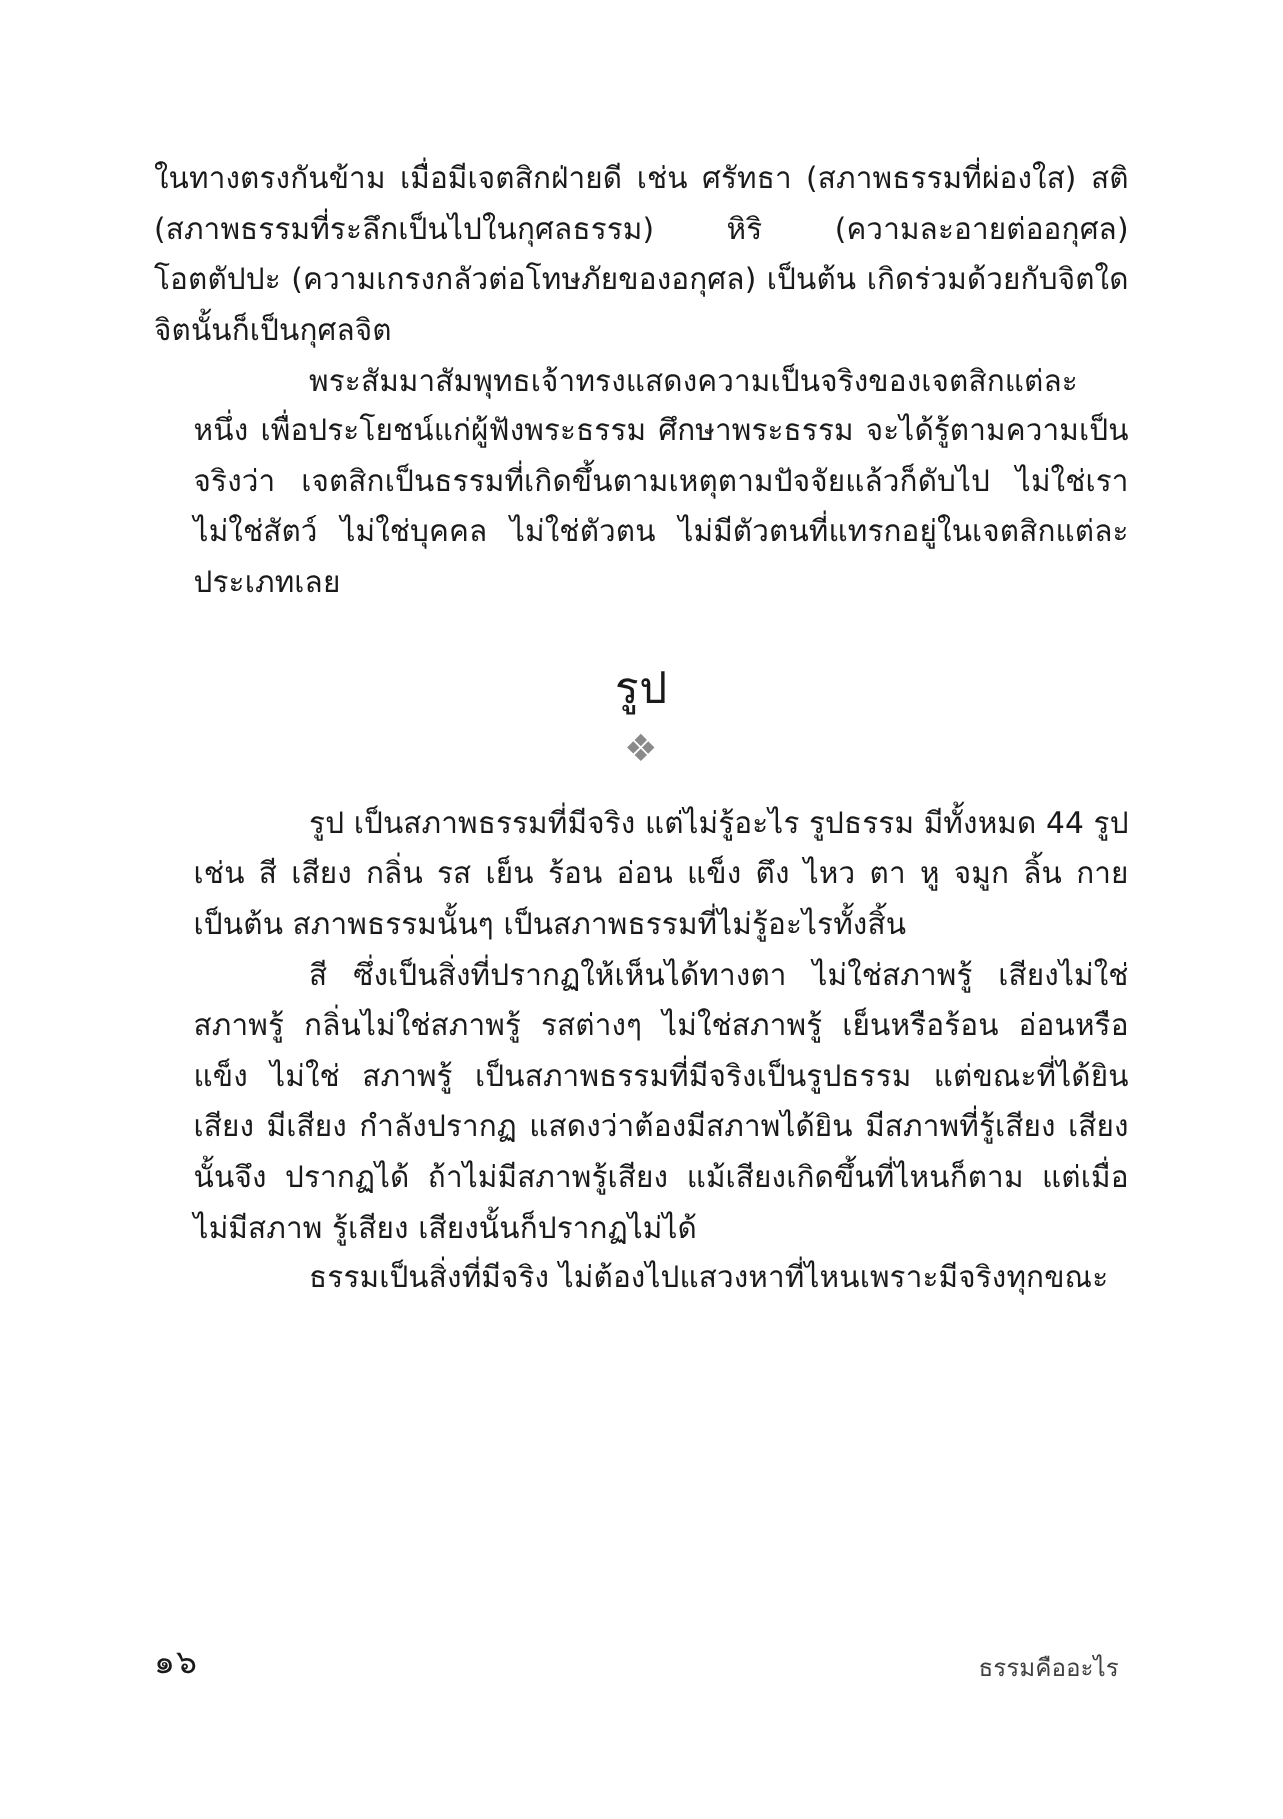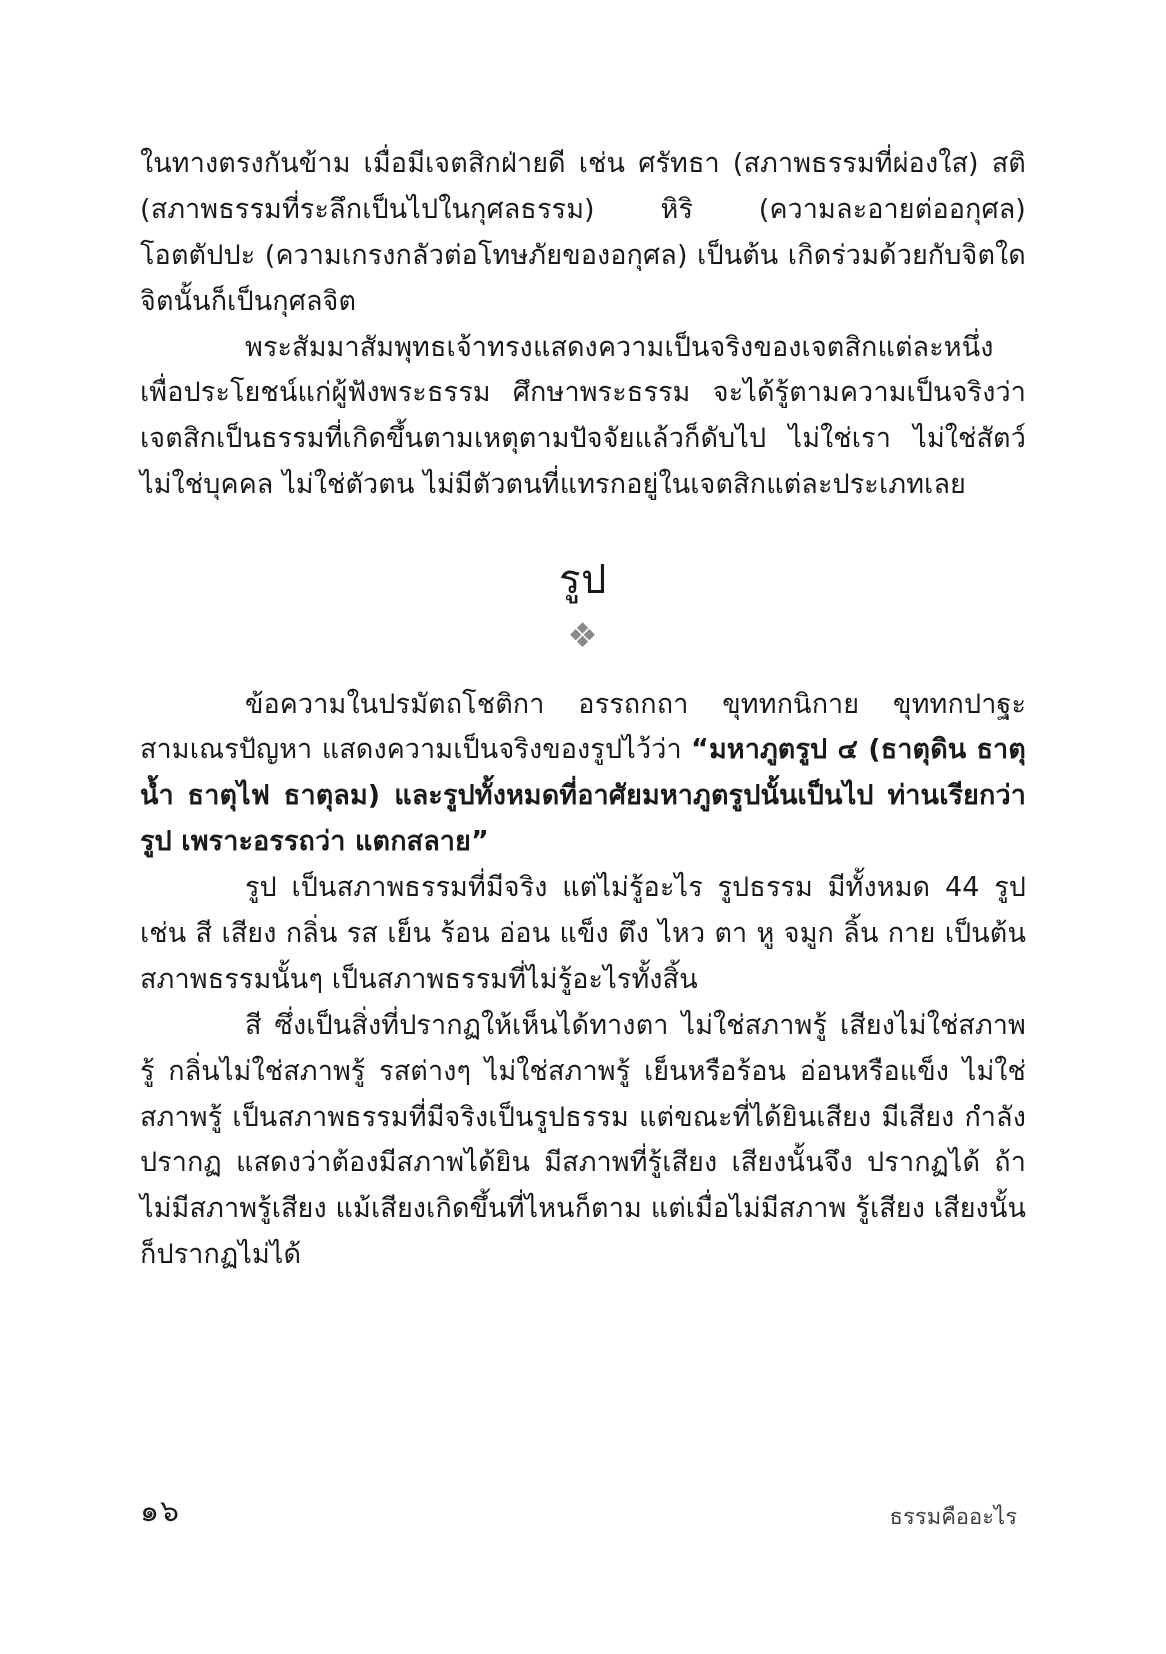--- a/index.html
+++ b/index.html
@@ -25,20 +25,21 @@
   p {
     margin: 0;
     font-size: 27px;
     line-height: 1.70;
     text-align: justify;
     text-justify: inter-word;
     letter-spacing: 0.1px;
   }
   p.indent {
     text-indent: 105px;
+    margin-left: 36px;
   }
   .heading {
     text-align: center;
     font-size: 40px;
     font-weight: normal;
     margin: 40px 0 6px 0;
     letter-spacing: 0.5px;
   }
   .ornament {
     text-align: center;
@@ -78,26 +79,26 @@
 
   <div class="content">
 
     <p class="just-last">ในทางตรงกันข้าม  เมื่อมีเจตสิกฝ่ายดี  เช่น  ศรัทธา (สภาพธรรมที่ผ่องใส)  สติ (สภาพธรรมที่ระลึกเป็นไปในกุศลธรรม)  หิริ (ความละอายต่ออกุศล)  โอตตัปปะ  (ความเกรงกลัวต่อโทษภัยของอกุศล)  เป็นต้น  เกิดร่วมด้วยกับจิตใด  จิตนั้นก็เป็นกุศลจิต</p>
 
     <p class="indent just-last">พระสัมมาสัมพุทธเจ้าทรงแสดงความเป็นจริงของเจตสิกแต่ละหนึ่ง เพื่อประโยชน์แก่ผู้ฟังพระธรรม  ศึกษาพระธรรม  จะได้รู้ตามความเป็นจริงว่า เจตสิกเป็นธรรมที่เกิดขึ้นตามเหตุตามปัจจัยแล้วก็ดับไป   ไม่ใช่เรา   ไม่ใช่สัตว์ ไม่ใช่บุคคล   ไม่ใช่ตัวตน   ไม่มีตัวตนที่แทรกอยู่ในเจตสิกแต่ละประเภทเลย</p>
 
     <div class="heading">รูป</div>
     <div class="ornament">❖</div>
 
-    <p class="indent just-last"><span>ข้อความในปรมัตถโชติกา     อรรถกถา     ขุททกนิกาย     ขุททกปาฐะ สามเณรปัญหา  แสดงความเป็นจริงของรูปไว้ว่า </span><b>“มหาภูตรูป  ๔  (ธาตุดิน ธาตุน้ำ  ธาตุไฟ ธาตุลม) และรูปทั้งหมดที่อาศัยมหาภูตรูปนั้นเป็นไป   ท่านเรียกว่า  รูป  เพราะอรรถว่า  แตกสลาย”</b></p>
 
     <p class="indent just-last">รูป เป็นสภาพธรรมที่มีจริง แต่ไม่รู้อะไร  รูปธรรม มีทั้งหมด 44  รูป เช่น  สี  เสียง  กลิ่น  รส  เย็น  ร้อน  อ่อน  แข็ง  ตึง  ไหว  ตา  หู  จมูก  ลิ้น กาย  เป็นต้น   สภาพธรรมนั้นๆ  เป็นสภาพธรรมที่ไม่รู้อะไรทั้งสิ้น</p>
 
     <p class="indent just-last">สี ซึ่งเป็นสิ่งที่ปรากฏให้เห็นได้ทางตา  ไม่ใช่สภาพรู้ เสียงไม่ใช่สภาพรู้ กลิ่นไม่ใช่สภาพรู้  รสต่างๆ  ไม่ใช่สภาพรู้  เย็นหรือร้อน  อ่อนหรือแข็ง  ไม่ใช่ สภาพรู้  เป็นสภาพธรรมที่มีจริงเป็นรูปธรรม  แต่ขณะที่ได้ยินเสียง  มีเสียง กำลังปรากฏ   แสดงว่าต้องมีสภาพได้ยิน   มีสภาพที่รู้เสียง   เสียงนั้นจึง ปรากฏได้  ถ้าไม่มีสภาพรู้เสียง  แม้เสียงเกิดขึ้นที่ไหนก็ตาม  แต่เมื่อไม่มีสภาพ รู้เสียง  เสียงนั้นก็ปรากฏไม่ได้</p>
 
+    <p class="indent just-last">ธรรมเป็นสิ่งที่มีจริง   ไม่ต้องไปแสวงหาที่ไหนเพราะมีจริงทุกขณะ</p>
 
   </div>
 
   <div class="footer">
     <div class="folio">๑๖</div>
     <div class="booktitle">ธรรมคืออะไร</div>
   </div>
 
 </div>
 

